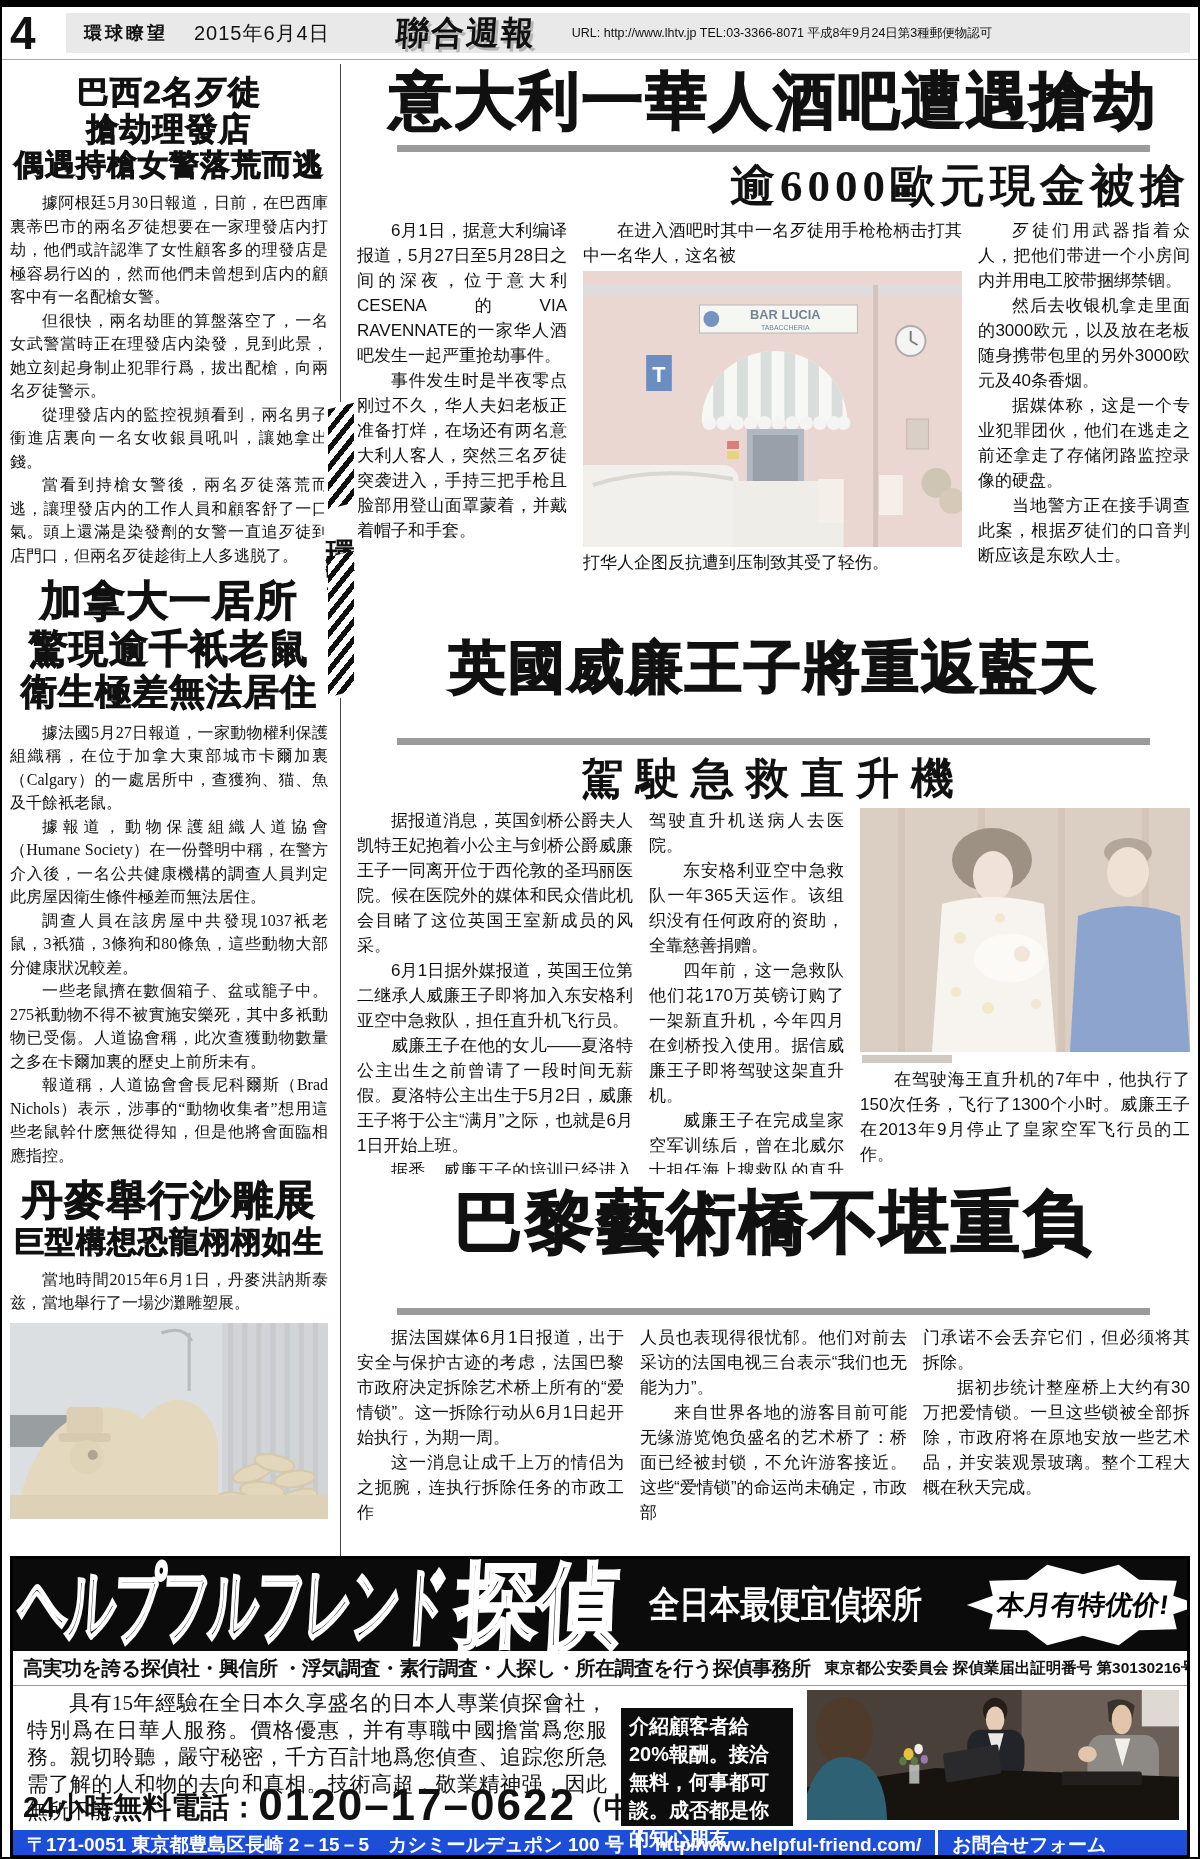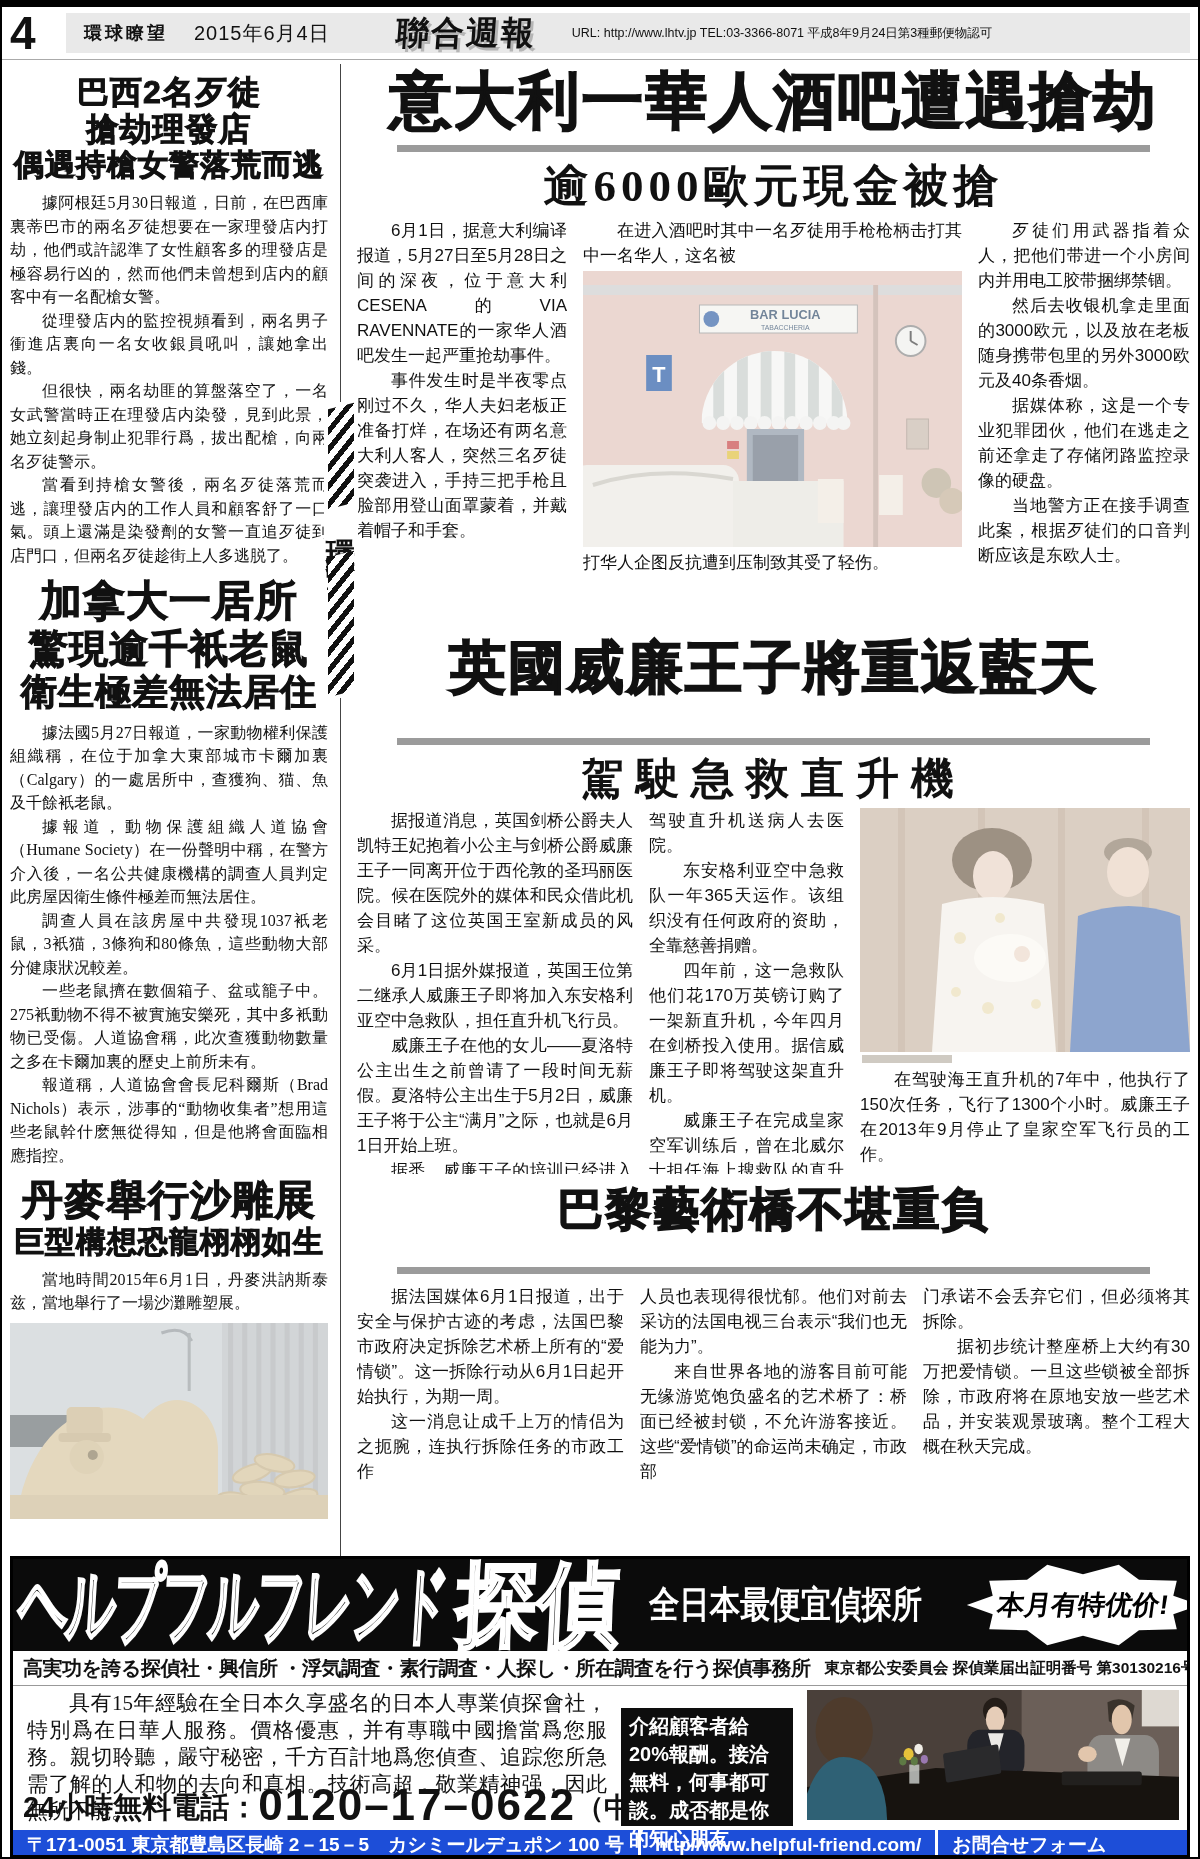--- a/index.html
+++ b/index.html
@@ -31,21 +31,21 @@
   .ltitle{font-weight:900;text-align:center;line-height:1.16;letter-spacing:1px;margin:10px 0 8px 0;
           -webkit-text-stroke:1px #111;}
   .tl-46{font-size:32px;}.tl-30{font-size:30px;}.tl-44{font-size:42px;}.tl-40{font-size:39px;}
   .tl-36{font-size:36px;}.tl-42{font-size:41px;}
   .lt{font-family:"Liberation Serif","DejaVu Serif",serif;font-size:16px;line-height:23.5px;
       text-align:justify;}
   .lt p{margin:0;text-indent:2em;}
   .lphoto{width:100%;height:196px;margin-top:8px;}
   
   .hl{font-weight:900;text-align:center;color:#111;-webkit-text-stroke:1.5px #111;letter-spacing:2px;line-height:1.12;}
-  .hl1{font-size:62px;}.hl2{font-size:57px;margin-top:10px;}.hl3{font-size:46px;margin-top:10px;}
+  .hl1{font-size:62px;}.hl2{font-size:57px;margin-top:10px;}.hl3{font-size:69px;margin-top:10px;}
   .rule{height:7px;background:#9b9b9b;margin:10px 40px;}
   .sub{font-family:"Liberation Serif","DejaVu Serif",serif;font-weight:900;text-align:center;line-height:1.1;}
   .sub1{font-size:45px;letter-spacing:5px;}
   .sub2{font-size:43px;letter-spacing:12px;}
   .sub3{font-size:43px;letter-spacing:4px;}
   
   .bt{font-size:17px;line-height:25px;text-align:justify;}
   .bt p{margin:0;text-indent:2em;}
   .bt p.cont{text-indent:0;}
   .a1-grid{display:grid;grid-template-columns:210px 1fr 212px;column-gap:16px;height:408px;
@@ -115,22 +115,22 @@
 
     <div class="left-col">
       <div>
         <div class="ltitle">
           <div class="tl-46">巴西2名歹徒</div>
           <div class="tl-46">搶劫理發店</div>
           <div class="tl-30">偶遇持槍女警落荒而逃</div>
         </div>
         <div class="lt">
           <p>據阿根廷5月30日報道，日前，在巴西庫裏蒂巴市的兩名歹徒想要在一家理發店内打劫，他們或許認準了女性顧客多的理發店是極容易行凶的，然而他們未曾想到店内的顧客中有一名配槍女警。</p>
+          <p>但很快，兩名劫匪的算盤落空了，一名女武警當時正在理發店内染發，見到此景，她立刻起身制止犯罪行爲，拔出配槍，向兩名歹徒警示。</p>
           <p>從理發店内的監控視頻看到，兩名男子衝進店裏向一名女收銀員吼叫，讓她拿出錢。</p>
-          <p>但很快，兩名劫匪的算盤落空了，一名女武警當時正在理發店内染發，見到此景，她立刻起身制止犯罪行爲，拔出配槍，向兩名歹徒警示。</p>
           <p>當看到持槍女警後，兩名歹徒落荒而逃，讓理發店内的工作人員和顧客舒了一口氣。頭上還滿是染發劑的女警一直追歹徒到店門口，但兩名歹徒趁街上人多逃脱了。</p>
         </div>
       </div>
 
       <div>
         <div class="ltitle">
           <div class="tl-44">加拿大一居所</div>
           <div class="tl-40">驚現逾千衹老鼠</div>
           <div class="tl-36">衛生極差無法居住</div>
         </div>
@@ -193,21 +193,21 @@
         <div class="vtext">環球瞭望</div>
         <div class="hatch h2"></div>
       </div>
     </div>
 
     <div class="main-col">
 
       <section>
         <h1 class="hl hl1" style="margin:2px 0 0 0;text-align:center;">意大利一華人酒吧遭遇搶劫</h1>
         <div class="rule"></div>
-        <h2 class="sub sub1" style="margin:0;">逾6000歐元現金被搶</h2>
+        <h2 class="sub sub1" style="margin:0;text-align:right;">逾6000歐元現金被搶</h2>
         <div class="a1-grid bt">
           <div>
             <p>6月1日，据意大利编译报道，5月27日至5月28日之间的深夜，位于意大利CESENA的VIA RAVENNATE的一家华人酒吧发生一起严重抢劫事件。</p>
             <p>事件发生时是半夜零点刚过不久，华人夫妇老板正准备打烊，在场还有两名意大利人客人，突然三名歹徒突袭进入，手持三把手枪且脸部用登山面罩蒙着，并戴着帽子和手套。</p>
           </div>
           <div>
             <p>在进入酒吧时其中一名歹徒用手枪枪柄击打其中一名华人，这名被</p>
             <div class="photo-box photo1">
               <svg viewBox="0 0 384 276" preserveAspectRatio="none">
                 <rect x="0" y="0" width="384" height="276" fill="#e3c6bd"></rect>

